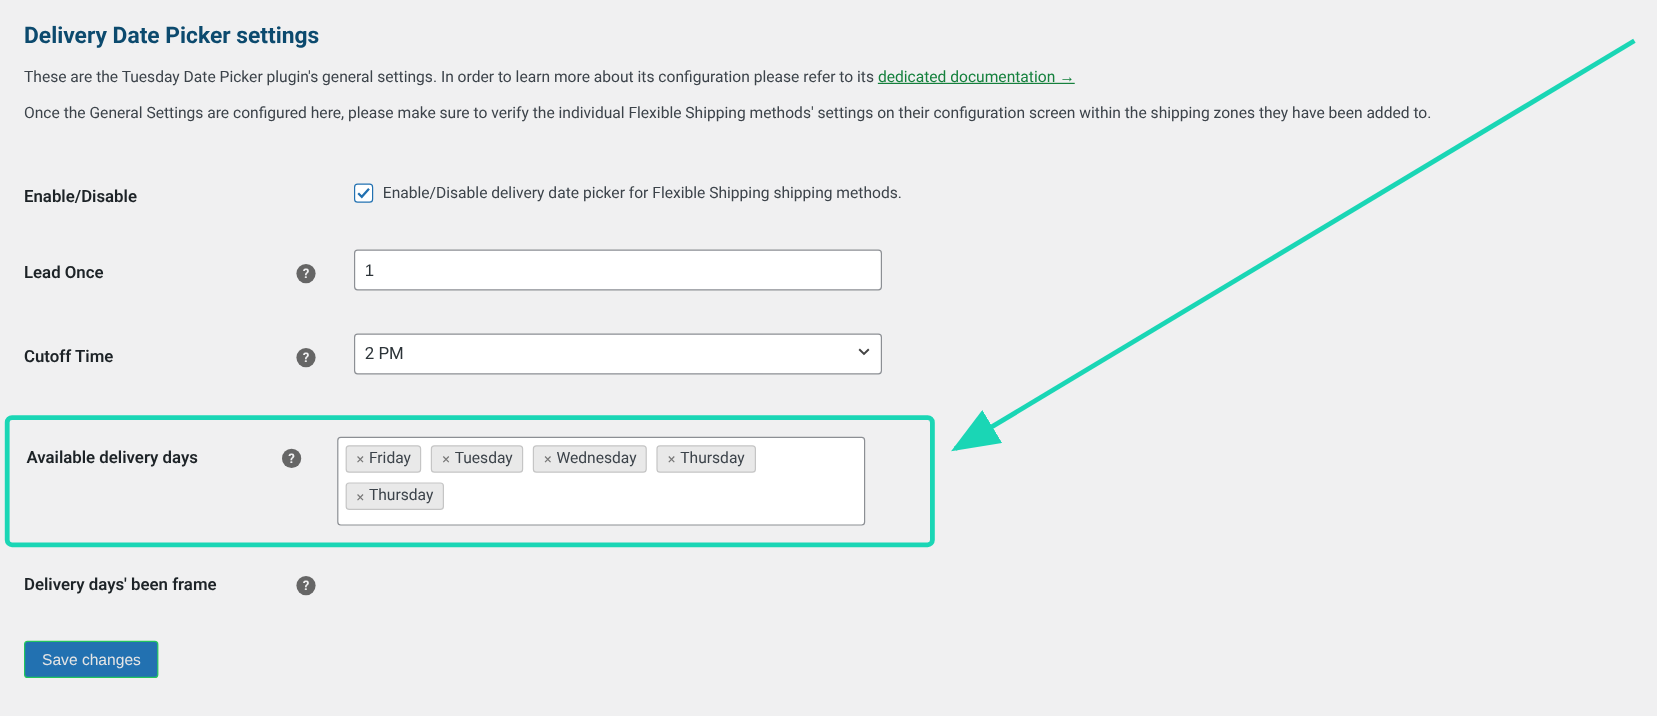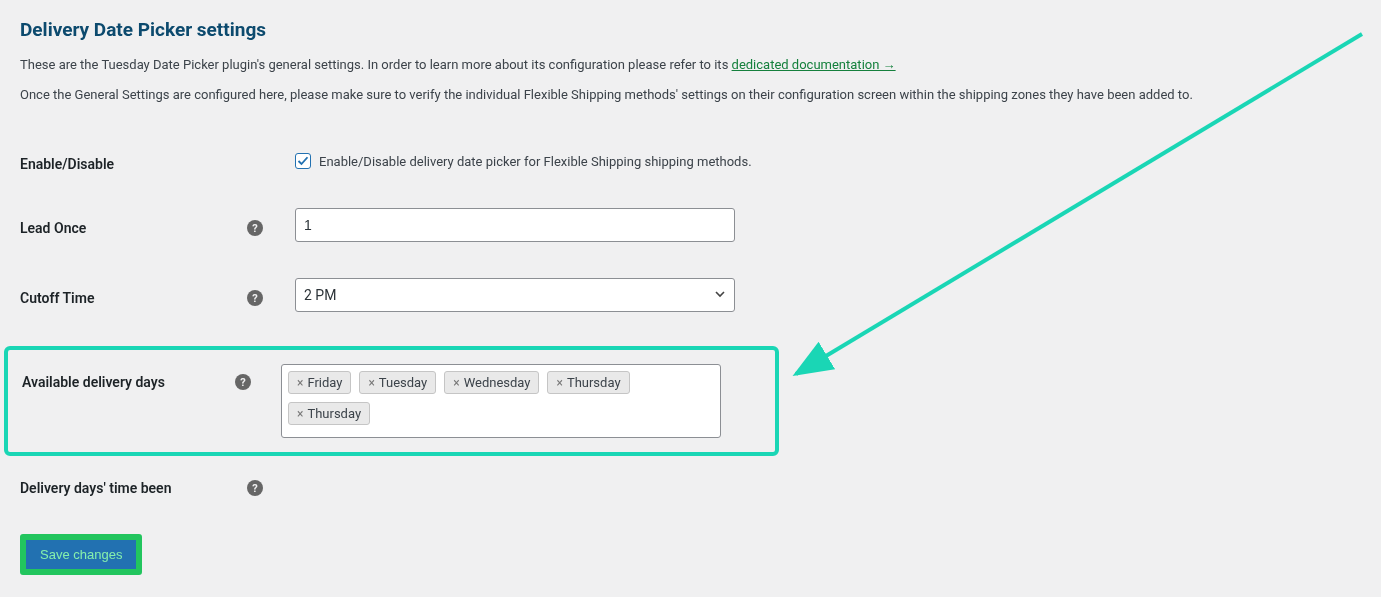--- a/index.html
+++ b/index.html
@@ -139,22 +139,22 @@
       gap: 4px;
     }
     .tag .remove {
       color: #777;
       cursor: pointer;
       font-size: 12px;
     }
     .save-btn {
       margin-top: 20px;
       background: #2271b1;
-      color: #86efac;
-      border: 6px solid #22c55e;
+      color: #e5e5e5;
+      border: 1px solid #22c55e;
       border-radius: 3px;
       padding: 7px 14px;
       font-size: 13px;
       cursor: pointer;
       font-weight: 400;
     }
     .arrow-svg {
       position: absolute;
       top: 28px;
       left: 782px;
@@ -246,21 +246,21 @@
           <span class="tag">
             <span class="remove">×</span>
             <span>Thursday</span>
           </span>
         </div>
     </div>
   </div>
 
   <div class="form-row">
     <div class="form-label">
-      <span>Delivery days' time been</span>
+      <span>Delivery days' been frame</span>
       <span class="help-icon">?</span>
     </div>
   </div>
 
 </div>
 
 <button class="save-btn">Save changes</button>
 
 
 <svg class="arrow-svg" width="590" height="360">

